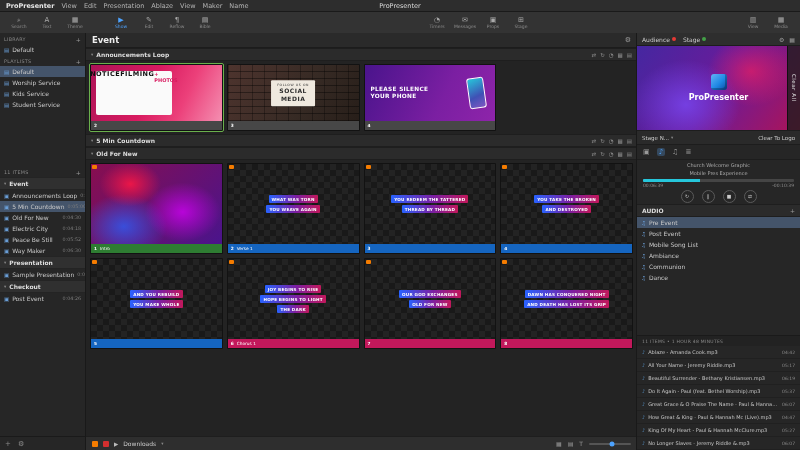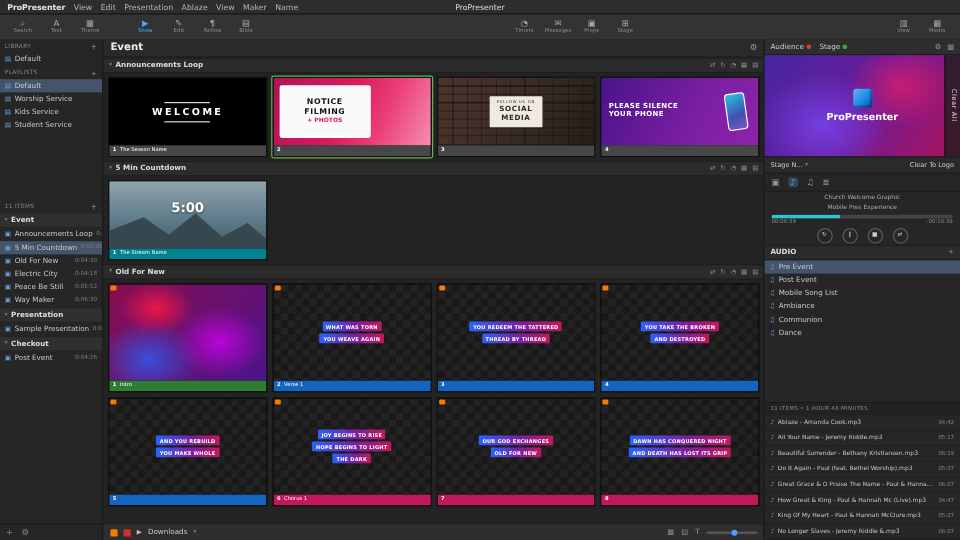--- a/index.html
+++ b/index.html
@@ -46,21 +46,21 @@
   .slabel .no{font-weight:bold}
   .lb-teal{background:#00838f}.lb-green{background:#2e7d32}.lb-blue{background:#1565c0}.lb-pink{background:#c2185b}
   .checker{background-color:#191919;background-image:linear-gradient(45deg,#232323 25%,transparent 25%,transparent 75%,#232323 75%),linear-gradient(45deg,#232323 25%,transparent 25%,transparent 75%,#232323 75%);background-size:12px 12px;background-position:0 0,6px 6px}
   .flag{position:absolute;top:1px;left:1px;width:5px;height:4px;background:#f57c00;border-radius:1px}
   .lines{position:absolute;inset:0;display:flex;flex-direction:column;align-items:center;justify-content:center;gap:2px}
   .line{background:linear-gradient(90deg,#2962ff,#7b1fa2 55%,#c2185b);color:#fff;font-size:4.2px;font-weight:bold;padding:1.5px 3px;border-radius:1px;letter-spacing:.2px;white-space:nowrap}
   .welcome{background:#000;display:flex;flex-direction:column;align-items:center;justify-content:center;gap:3px}
   .welcome .rule{width:38px;height:1px;background:#fff;opacity:.85}
   .welcome .w{color:#fff;font-size:8px;font-weight:bold;letter-spacing:2px}
   .notice{background:linear-gradient(115deg,#ad1457,#d81b60 45%,#ec407a 70%,#f48fb1)}
-  .notice .card{position:absolute;left:5px;top:6px;bottom:6px;width:58%;background:#fafafa;border-radius:2px;display:flex;flex-direction:column;align-items:center;justify-content:center;line-height:1.2}
+  .notice .card{position:absolute;left:5px;top:6px;bottom:6px;width:58%;background:#fafafa;border-radius:2px;display:flex;flex-direction:row;align-items:flex-start;justify-content:center;line-height:1.2}
   .notice .b{color:#111;font-size:6.5px;font-weight:bold;letter-spacing:.5px}
   .notice .p{color:#d81b60;font-size:5px;font-weight:bold}
   .social{background-color:#31261f;background-image:repeating-linear-gradient(0deg,rgba(0,0,0,.4) 0 1px,transparent 1px 7px),repeating-linear-gradient(90deg,rgba(0,0,0,.3) 0 1px,transparent 1px 12px),linear-gradient(120deg,#4e342e,#362a24 60%,#271e19)}
   .social .sign{position:absolute;left:50%;top:50%;transform:translate(-50%,-50%);background:#efe9df;color:#2b2b2b;padding:3px 6px;text-align:center;border-radius:1px;line-height:1.3}
   .social .s1{font-size:3.2px;letter-spacing:.6px}
   .social .s2{font-size:6px;font-weight:bold;letter-spacing:.5px}
   .phoneS{background:linear-gradient(115deg,#4a148c,#6a1b9a 40%,#7b1fa2 60%,#8e24aa);display:flex;align-items:center}
   .phoneS .txt{margin-left:6px;color:#fff;font-weight:bold;font-size:5.8px;line-height:1.25;letter-spacing:.3px}
   .phoneS .dev{position:absolute;right:10px;top:50%;transform:translateY(-50%) rotate(-8deg);width:15px;height:29px;border:1.5px solid #fff;border-radius:3px;background:linear-gradient(160deg,#26c6da,#3f51b5 60%,#7e57c2)}
   .count{background:linear-gradient(180deg,#90a4ae,#607d8b 55%,#455a64)}
@@ -288,31 +288,20 @@
     <span class="n">Announcements Loop</span>
     <span class="ics">
       <span>⇄</span>
       <span>↻</span>
       <span>◔</span>
       <span>▦</span>
       <span>▤</span>
     </span>
   </div>
   <div class="slides">
-    <div class="slide">
-      <div class="thumb welcome">
-        <div class="rule"></div>
-        <div class="w">WELCOME</div>
-        <div class="rule"></div>
-      </div>
-      <div class="slabel">
-        <span class="no">1</span>
-        <span>The Season Name</span>
-      </div>
-    </div>
     <div class="slide live">
       <div class="thumb notice">
         <div class="card">
           <span class="b">NOTICE</span>
           <span class="b">FILMING</span>
           <span class="p">+ PHOTOS</span>
         </div>
       </div>
       <div class="slabel">
         <span class="no">2</span>
@@ -347,32 +336,20 @@
   <div class="sec-h">
     <span class="chev">▾</span>
     <span class="n">5 Min Countdown</span>
     <span class="ics">
       <span>⇄</span>
       <span>↻</span>
       <span>◔</span>
       <span>▦</span>
       <span>▤</span>
     </span>
-  </div>
-  <div class="slides">
-    <div class="slide">
-      <div class="thumb count">
-        <div class="mtn"></div>
-        <div class="time">5:00</div>
-      </div>
-      <div class="slabel lb-teal">
-        <span class="no">1</span>
-        <span>The Stream Name</span>
-      </div>
-    </div>
   </div>
 
   <div class="sec-h">
     <span class="chev">▾</span>
     <span class="n">Old For New</span>
     <span class="ics">
       <span>⇄</span>
       <span>↻</span>
       <span>◔</span>
       <span>▦</span>

